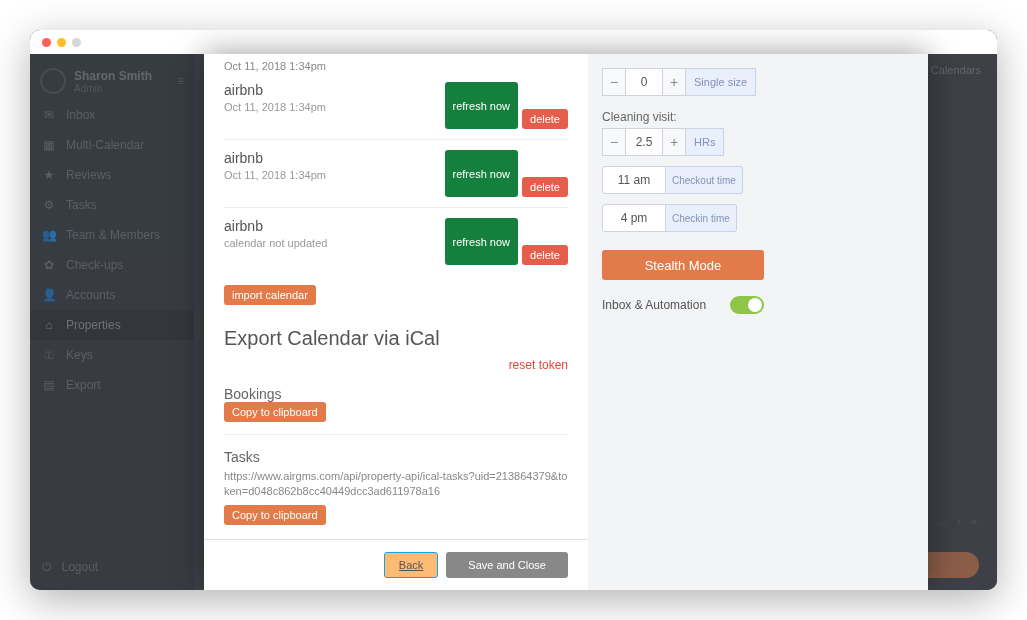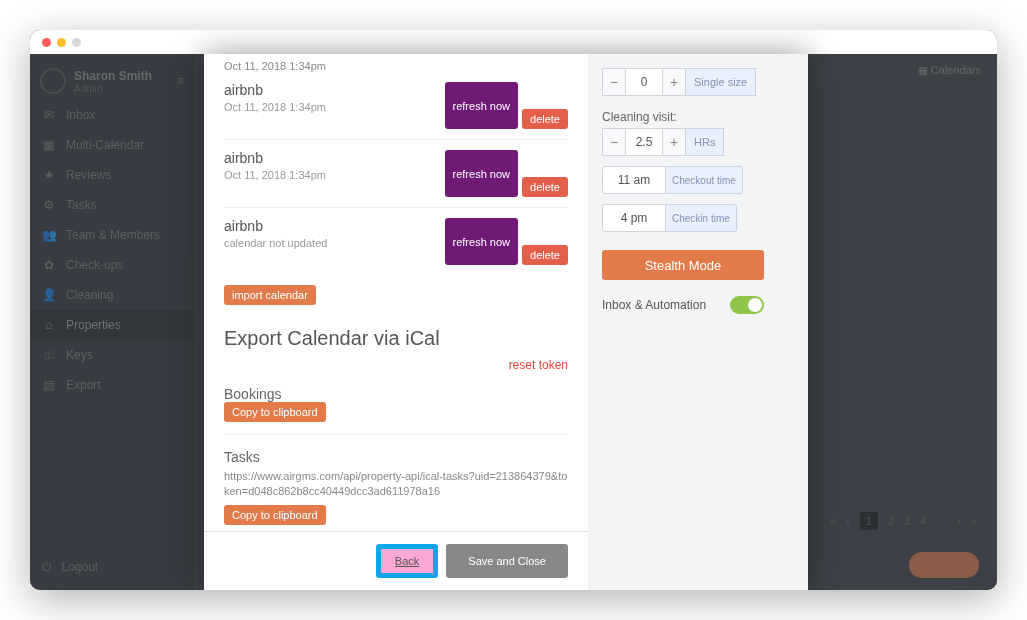--- a/index.html
+++ b/index.html
@@ -71,21 +71,21 @@
   .bg-row { display:flex; gap:40px; color:#555; font-size:10px; margin-bottom:14px; }
   .bg-pag { position:absolute; bottom:60px; right:20px; color:#555; font-size:11px; display:flex; gap:10px; align-items:center; }
   .bg-pag .pg { width:18px; height:18px; background:#2b2e33; display:flex; align-items:center; justify-content:center; }
   .bg-help { position:absolute; bottom:12px; right:18px; width:70px; height:26px; background:#d97a4a; border-radius:14px; opacity:.5; }
 
   
   .modal {
     position: absolute;
     top: 0;
     left: 174px;
-    width: 604px;
+    width: 724px;
     height: 100%;
     display: flex;
     background: #f3f4f6;
     box-shadow: 0 0 30px rgba(0,0,0,0.4);
   }
   .modal-left {
     width: 384px;
     background: #fff;
     overflow: hidden;
     position: relative;
@@ -101,25 +101,25 @@
   }
   .modal-content { padding: 0 20px; overflow:auto; flex:1; }
   .ical-top-date { font-size:11px; color:#888; padding-top:6px; }
 
   .cal-row { border-top:1px solid #eee; padding:10px 0; display:flex; align-items:flex-start; }
   .cal-row:first-of-type { border-top:none; }
   .cal-info { flex:1; }
   .cal-name { font-size:14px; color:#555; }
   .cal-sub { font-size:11px; color:#999; margin-top:3px; }
   .btn { display:inline-block; font-size:11px; padding:4px 8px; border-radius:3px; color:#fff; border:none; cursor:pointer; }
-  .btn-green { background:#701a75; }
+  .btn-green { background:#15803d; }
   .btn-red { background:#e45f4b;margin-top:27px; }
   .btn-orange { background:#e37a4a; }
   .btn-gray { background:#888; }
-  .btn-ghost { background:#f9a8d4; color:#555; border:5px solid #0ea5e9;text-decoration:underline; }
+  .btn-ghost { background:#fdba74; color:#555; border:1px solid #0ea5e9;text-decoration:underline; }
   .cal-actions { display:flex; gap:4px; }
 
   .import-row { padding:10px 0 18px 0; }
   .h2 { font-size:20px; font-weight:300; color:#555; margin-top:4px; }
   .reset { color:#e0453a; font-size:12px; float:right; margin-top:8px; cursor:pointer; }
   .sec-title { font-size:14px; color:#666; margin-top:14px; }
   .url { font-size:11px; color:#888; word-break:break-all; margin:4px 0 6px 0; line-height:1.35; }
   .copy-row { margin-bottom:6px; }
   .sep { border-top:1px solid #eee; margin-top:12px; }
 
@@ -187,21 +187,21 @@
           <div class="nav-item">
             <span class="ic">👥</span>
             <span>Team &amp; Members</span>
           </div>
           <div class="nav-item">
             <span class="ic">✿</span>
             <span>Check-ups</span>
           </div>
           <div class="nav-item">
             <span class="ic">👤</span>
-            <span>Cleaning</span>
+            <span>Accounts</span>
           </div>
           <div class="nav-item active">
             <span class="ic">⌂</span>
             <span>Properties</span>
           </div>
           <div class="nav-item">
             <span class="ic">⚿</span>
             <span>Keys</span>
           </div>
           <div class="nav-item">

